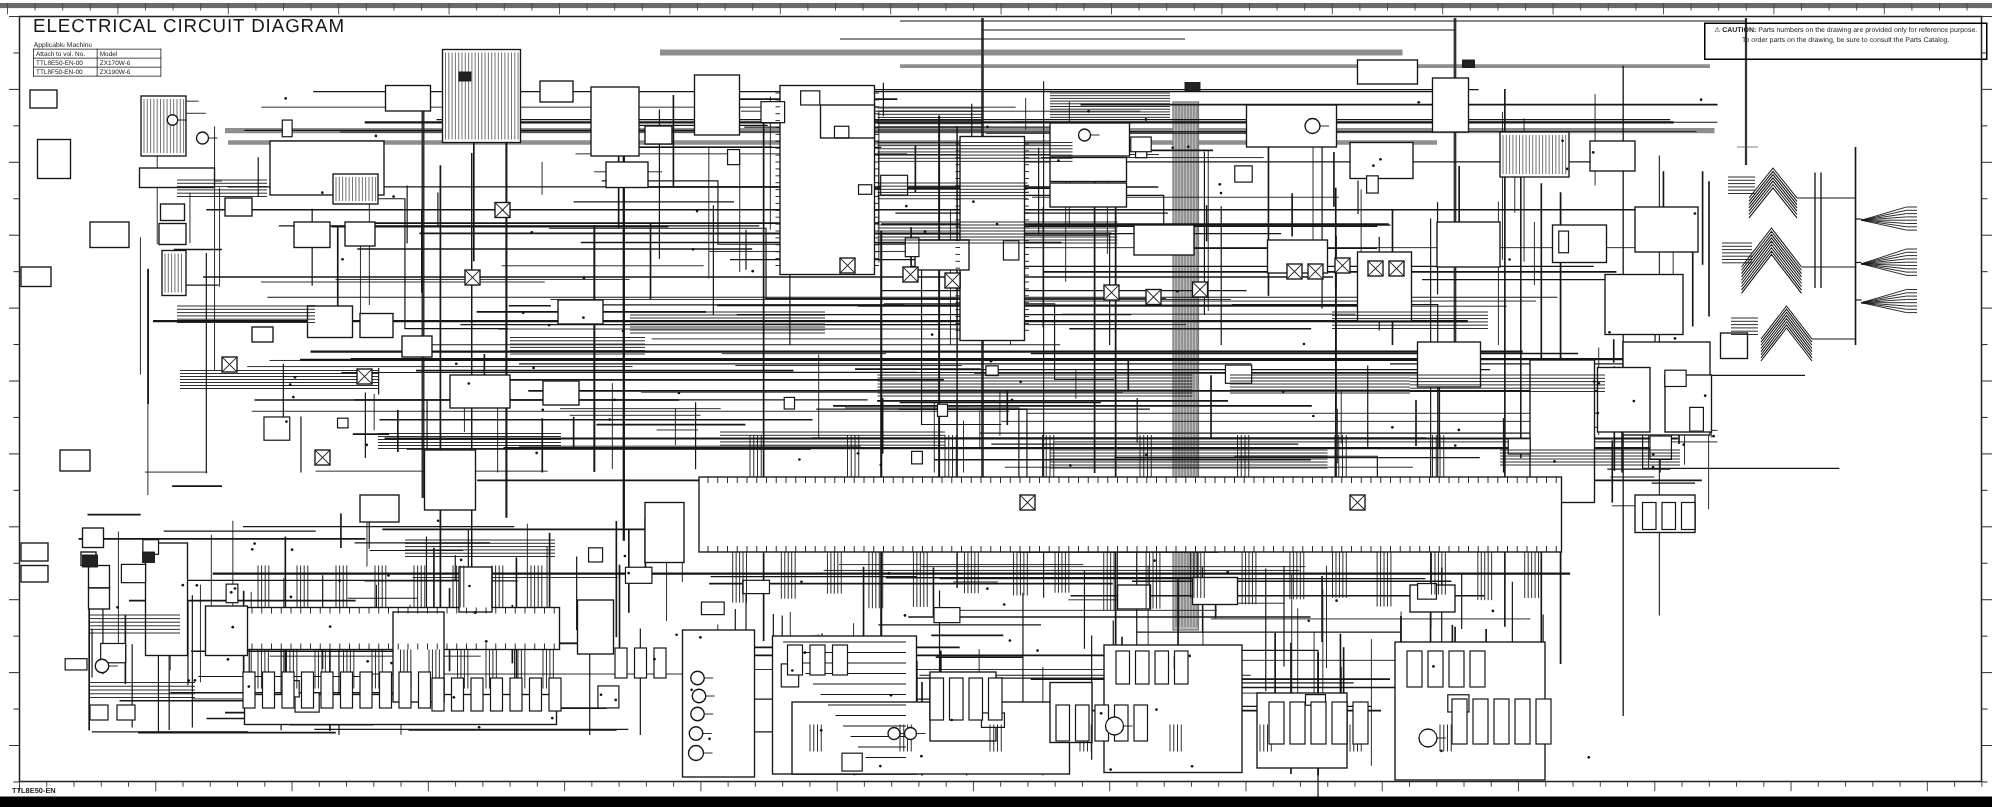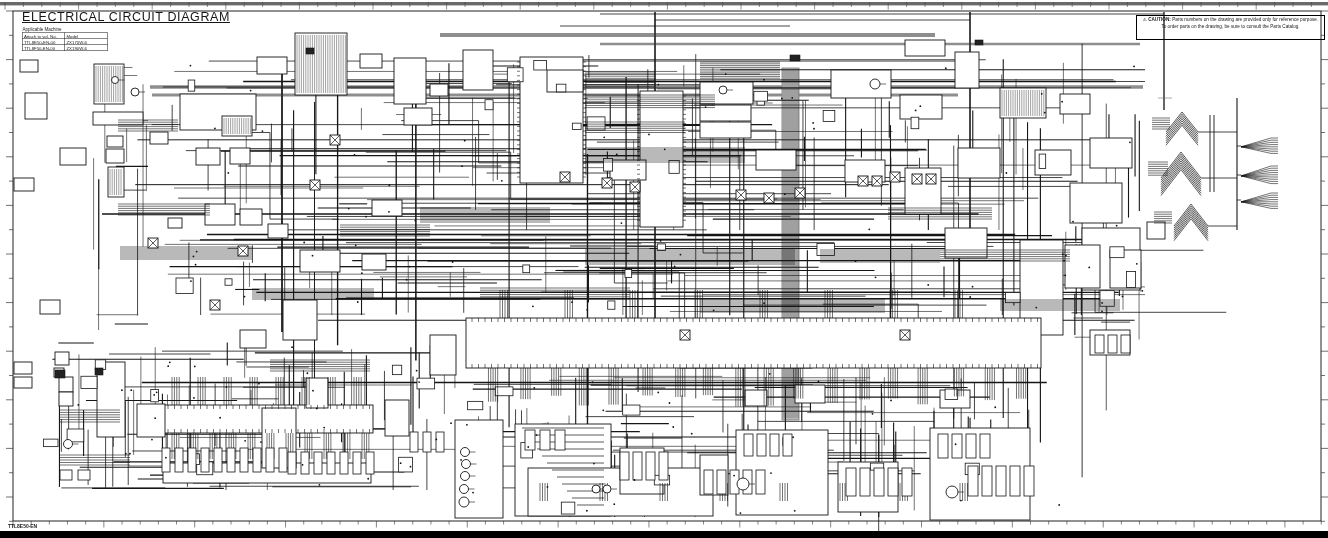--- a/index.html
+++ b/index.html
@@ -1,20 +1,20 @@
 <!DOCTYPE html>
 <html><head>
 <meta charset="utf-8">
 <style>
   html,body{margin:0;padding:0;background:#fff;}
   .page{position:relative;width:1328px;height:538px;background:#fff;overflow:hidden;
         font-family:"Liberation Sans",sans-serif;color:#1a1a1a;}
   #schematic{position:absolute;left:0;top:0;}
   .title-block{position:absolute;left:22px;top:10px;}
-  .main-title{font-size:12.5px;letter-spacing:.6px;color:#161616;white-space:nowrap;text-decoration:underline;}
+  .main-title{font-size:12.5px;letter-spacing:.6px;color:#161616;white-space:nowrap;}
   .small-scale{transform:scale(.5);transform-origin:0 0;}
   .appl-label{font-size:9px;margin:3px 0 1px 1px;color:#222;}
   table.vol{border-collapse:collapse;font-size:8.6px;}
   table.vol th,table.vol td{border:1.6px solid #111;padding:.5px 3px;font-weight:normal;
         text-align:left;white-space:nowrap;min-width:78px;}
   .caution-box{position:absolute;left:1136px;top:15px;width:187px;height:23px;
         border:1.4px solid #000;overflow:hidden;}
   .caution-inner{width:374px;font-size:9.3px;line-height:1.5;text-align:center;
         transform:scale(.5);transform-origin:0 0;padding-top:1px;}
   .caution-inner b{font-weight:bold;}

